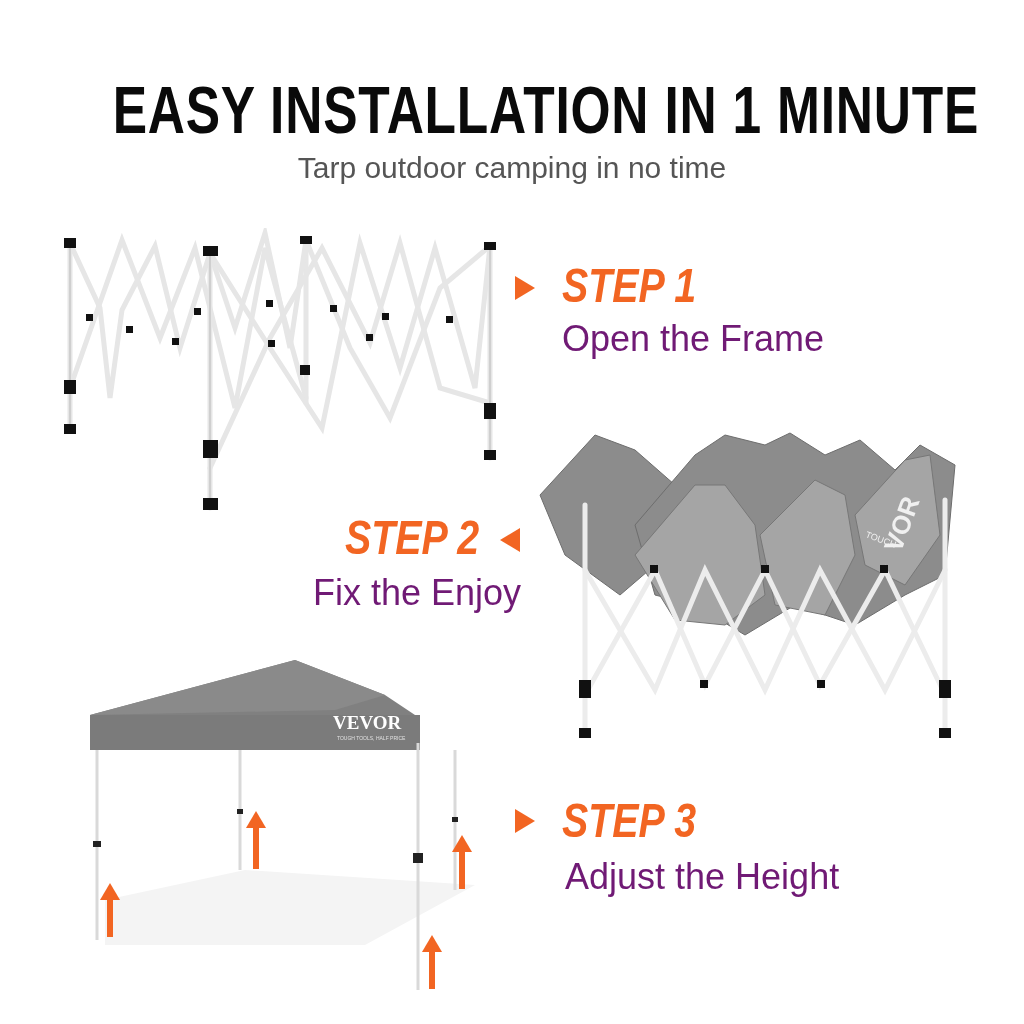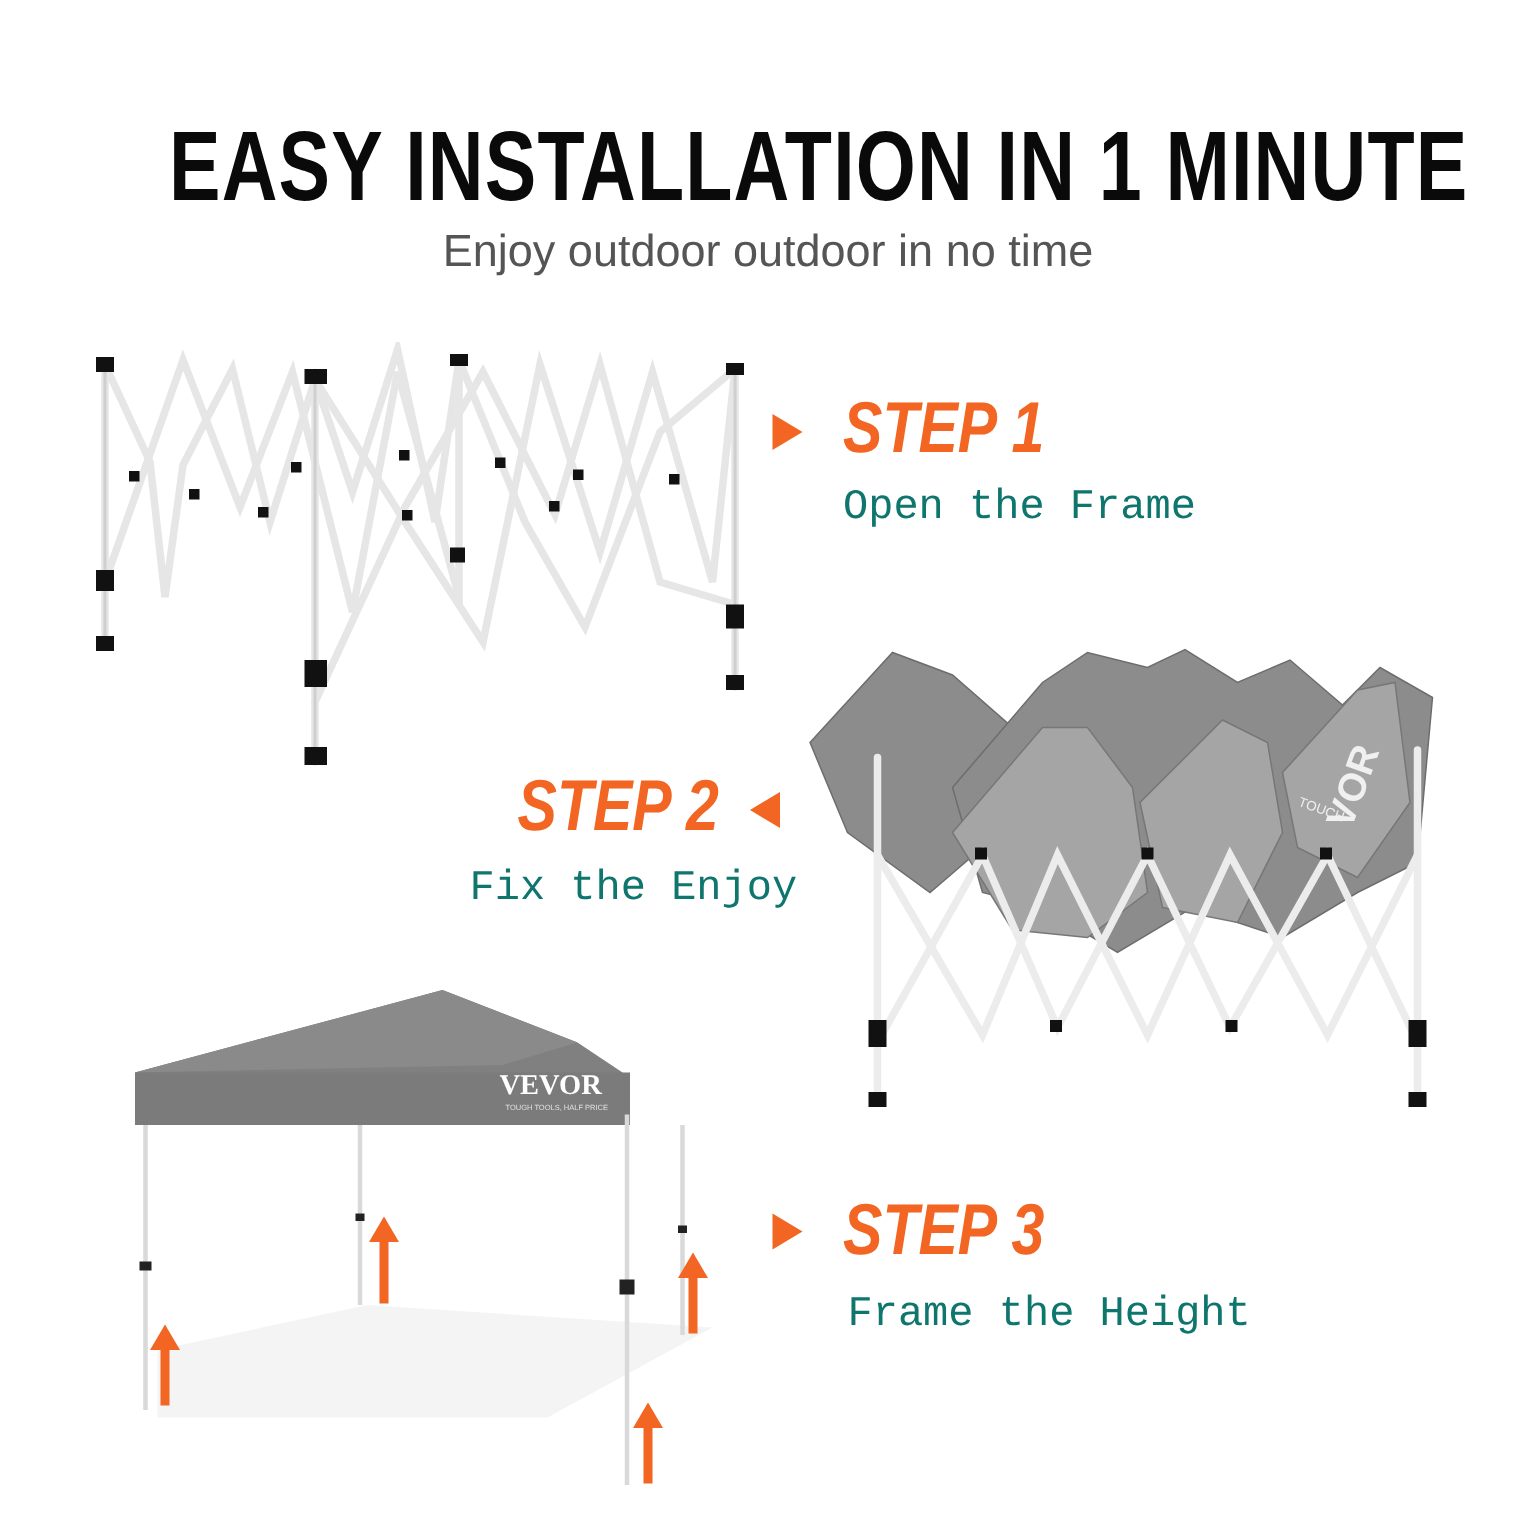--- a/index.html
+++ b/index.html
@@ -12,52 +12,52 @@
     }
     .subtitle {
       position: absolute; left: 0; top: 148px; width: 1024px; text-align: center;
       font-size: 30px; color: #555555; line-height: 40px;
     }
     .step-title {
       position: absolute; font-weight: 700; font-style: italic; font-size: 48px;
       color: #f26522; line-height: 52px; transform: scaleX(0.82); transform-origin: left center;
       white-space: nowrap;
     }
-    .step-desc { position: absolute; font-size: 28px; color: #0f766e; line-height: 34px; white-space: nowrap; font-family: Liberation Mono, monospace; }
+    .step-desc { position: absolute; font-size: 36px; color: #701a75; line-height: 34px; white-space: nowrap; }
     .tri-right {
       position: absolute; width: 0; height: 0;
       border-top: 12px solid transparent; border-bottom: 12px solid transparent;
       border-left: 20px solid #f26522;
     }
     .tri-left {
       position: absolute; width: 0; height: 0;
       border-top: 12px solid transparent; border-bottom: 12px solid transparent;
       border-right: 20px solid #f26522;
     }
     .illus { position: absolute; }
     svg { display: block; }
   </style>
 </head>
 <body>
 
 <div class="title">EASY INSTALLATION IN 1 MINUTE</div>
-<div class="subtitle">Enjoy outdoor outdoor in no time</div>
+<div class="subtitle">Tarp outdoor camping in no time</div>
 
 <div class="tri-right" style="left:515px; top:276px;"></div>
 <div class="step-title" style="left:562px; top:260px;">STEP 1</div>
 <div class="step-desc" style="left:562px; top:322px;">Open the Frame</div>
 
 <div class="step-title" style="left:345px; top:512px;">STEP 2</div>
 <div class="tri-left" style="left:500px; top:528px;"></div>
 <div class="step-desc" style="left:313px; top:576px;"></div>
 <div class="step-desc" style="left:313px; top:576px;">Fix the Enjoy</div>
 
 <div class="tri-right" style="left:515px; top:809px;"></div>
 <div class="step-title" style="left:562px; top:795px;">STEP 3</div>
-<div class="step-desc" style="left:565px; top:860px;">Frame the Height</div>
+<div class="step-desc" style="left:565px; top:860px;">Adjust the Height</div>
 
 <div class="illus" style="left:60px; top:228px;">
   <svg width="450" height="295" viewBox="0 0 450 295">
     <g stroke="#e6e6e6" stroke-width="5" stroke-linecap="round" fill="none">
 
       <line x1="10" y1="15" x2="10" y2="200"></line>
       <line x1="150" y1="25" x2="150" y2="280"></line>
       <line x1="246" y1="12" x2="246" y2="175"></line>
       <line x1="430" y1="18" x2="430" y2="230"></line>
 

